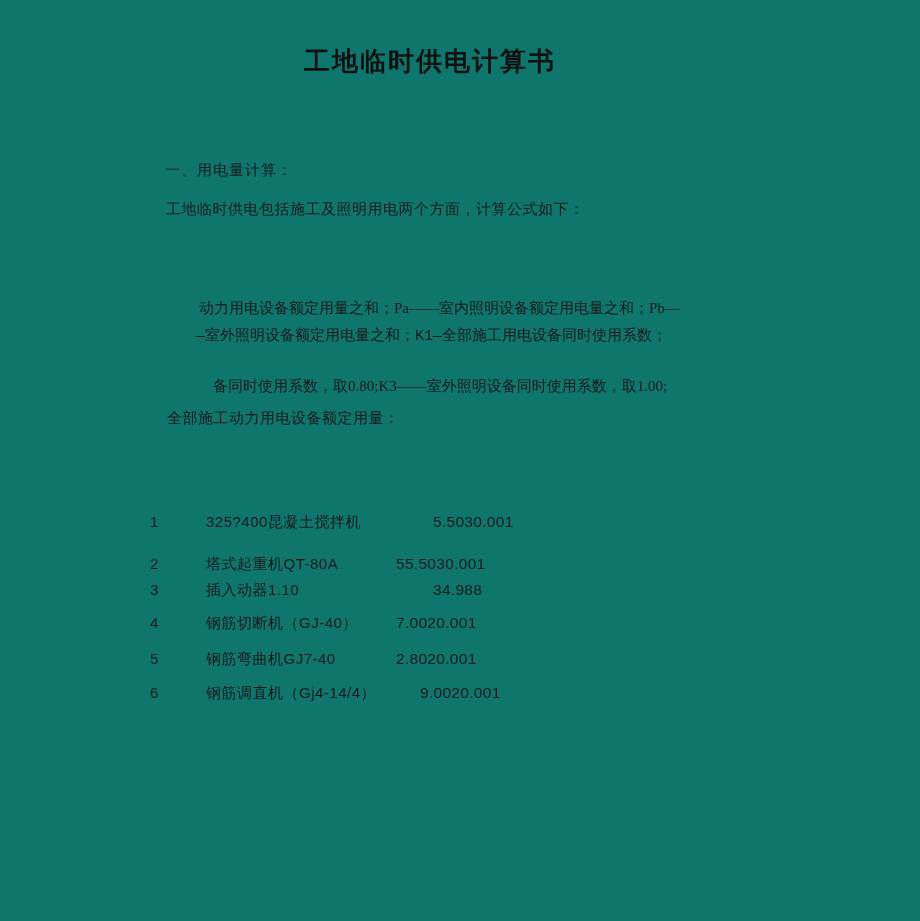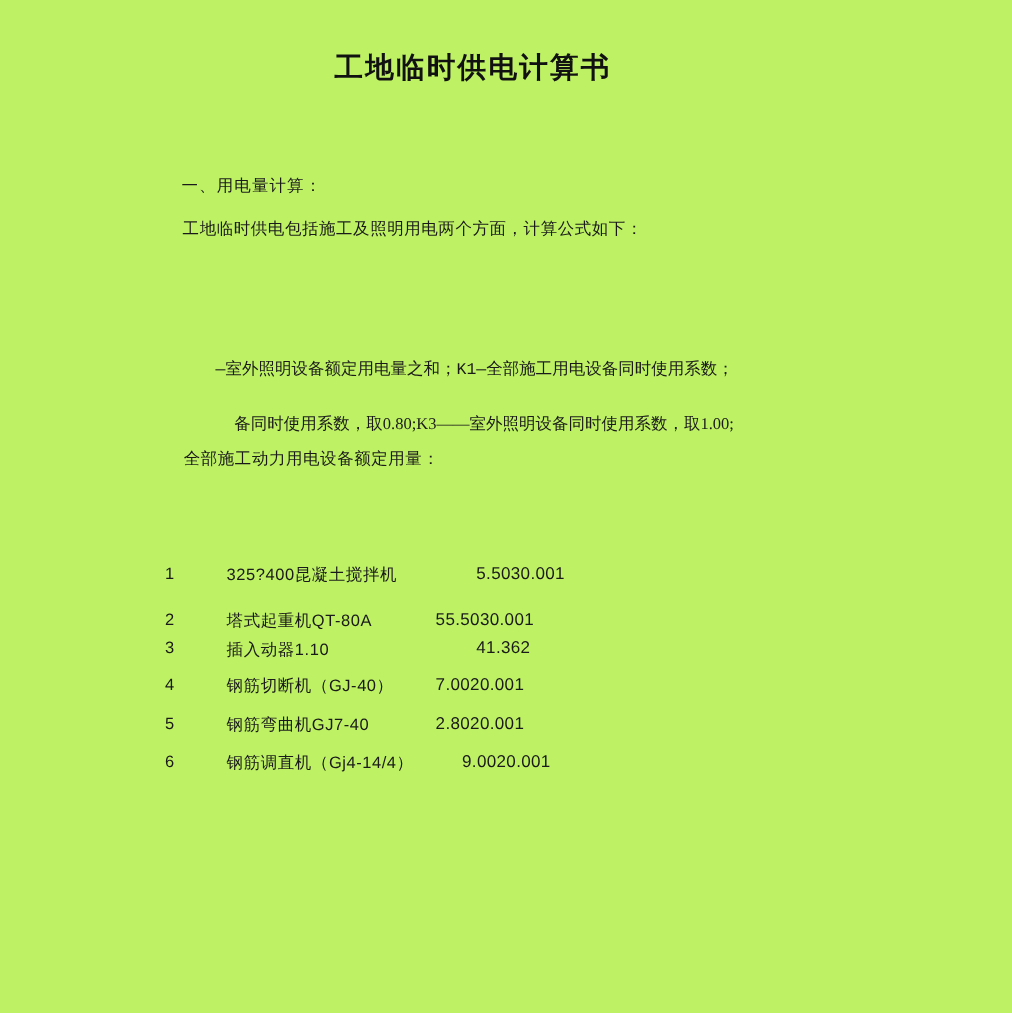--- a/index.html
+++ b/index.html
@@ -5,21 +5,21 @@
   html,body{margin:0;padding:0;}
   body{
     background:#ffffff;
     font-family:"Liberation Serif","DejaVu Serif",serif;
     color:#161616;
   }
   .page{
     position:relative;
     width:920px;
     height:921px;
-    background:#bef264;
+    background:#0f766e;
     overflow:hidden;
   }
   .abs{position:absolute;white-space:nowrap;}
   .doc-title{
     top:44px;left:0;width:860px;
     text-align:center;
     font-size:26px;
     font-weight:bold;
     letter-spacing:2px;
     color:#111;
@@ -61,41 +61,42 @@
 <body>
 
 <div class="page">
 
   <div class="abs doc-title">工地临时供电计算书</div>
 
   <div class="abs body-text sec-heading">一、用电量计算：</div>
 
   <div class="abs body-text intro">工地临时供电包括施工及照明用电两个方面，计算公式如下：</div>
 
+  <div class="abs body-text p1l2">动力用电设备额定用量之和；Pa——室内照明设备额定用电量之和；Pb—</div>
   <div class="abs body-text p1l3">—室外照明设备额定用电量之和；K1—全部施工用电设备同时使用系数；</div>
 
   <div class="abs body-text p2l2">备同时使用系数，取0.80;K3——室外照明设备同时使用系数，取1.00;</div>
 
   <div class="abs body-text subtotal">全部施工动力用电设备额定用量：</div>
 
 
   <div>
     <span class="abs row-num r1">1</span>
     <span class="abs row-name r1">325?400昆凝土搅拌机</span>
     <span class="abs row-val r1 v1">5.5030.001</span>
   </div>
   <div>
     <span class="abs row-num r2">2</span>
     <span class="abs row-name r2">塔式起重机QT-80A</span>
     <span class="abs row-val r2 v2">55.5030.001</span>
   </div>
   <div>
     <span class="abs row-num r3">3</span>
     <span class="abs row-name r3">插入动器1.10</span>
-    <span class="abs row-val r3 v3">41.362</span>
+    <span class="abs row-val r3 v3">34.988</span>
   </div>
   <div>
     <span class="abs row-num r4">4</span>
     <span class="abs row-name r4">钢筋切断机（GJ-40）</span>
     <span class="abs row-val r4 v4">7.0020.001</span>
   </div>
   <div>
     <span class="abs row-num r5">5</span>
     <span class="abs row-name r5">钢筋弯曲机GJ7-40</span>
     <span class="abs row-val r5 v5">2.8020.001</span>

